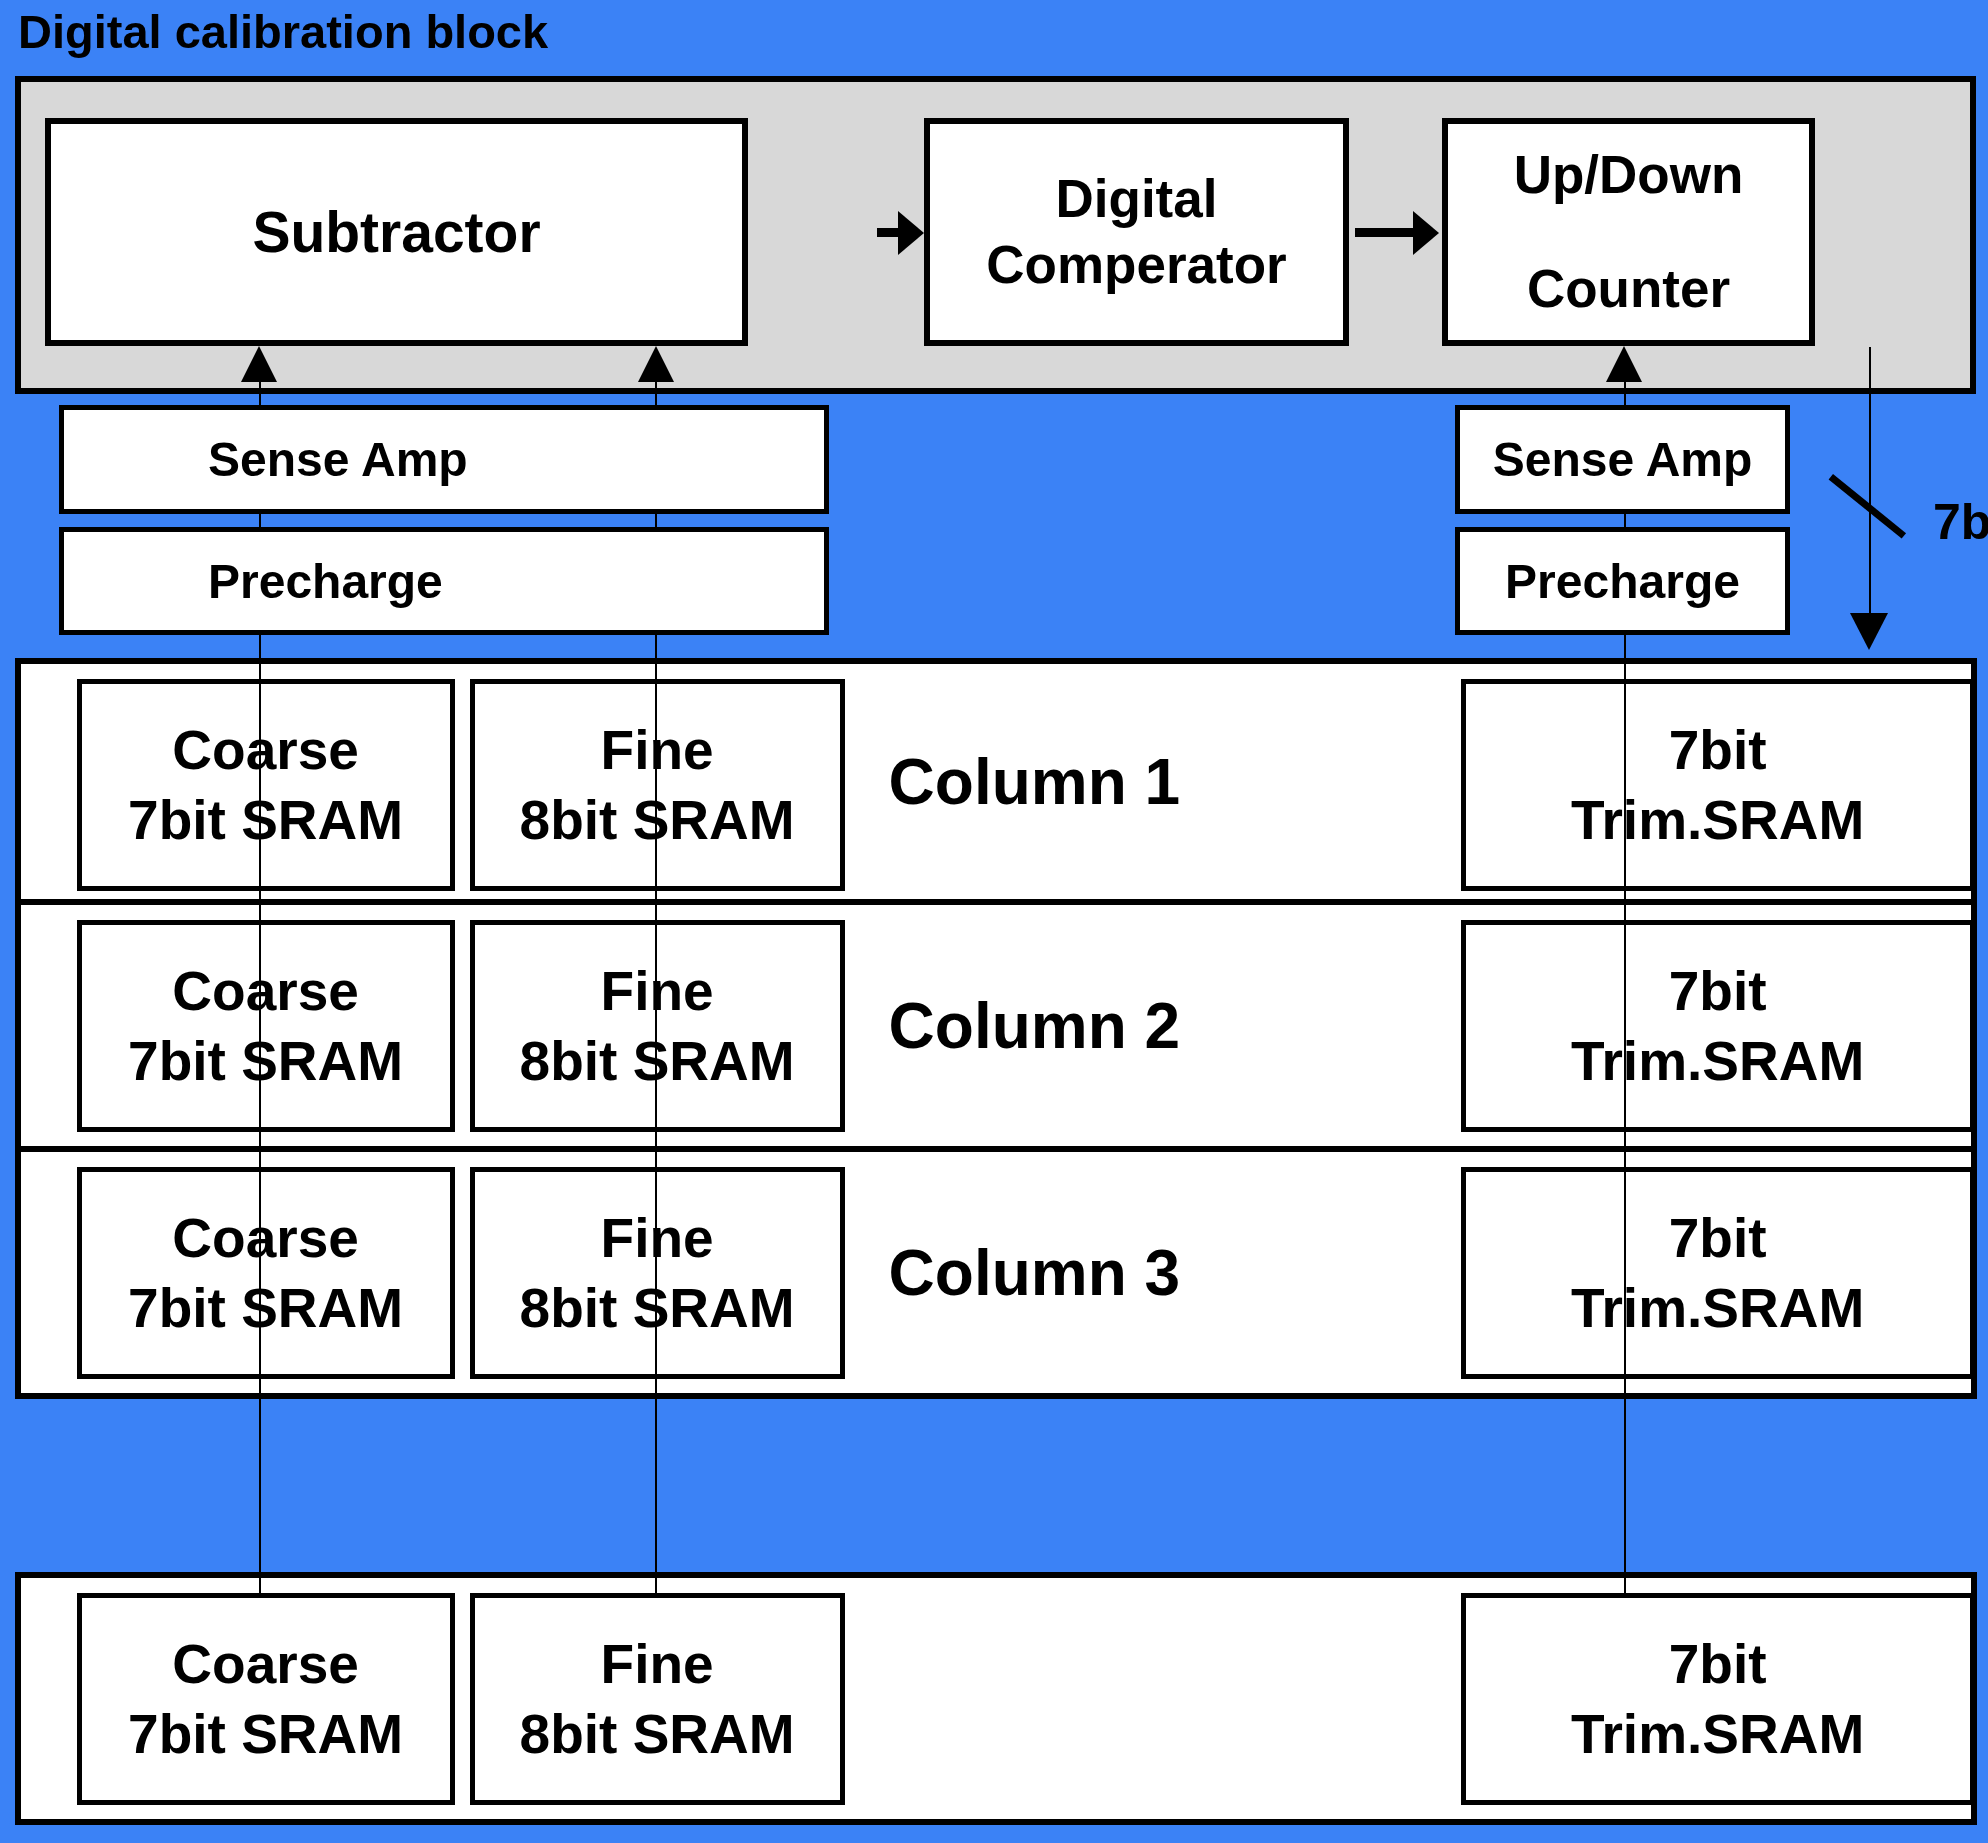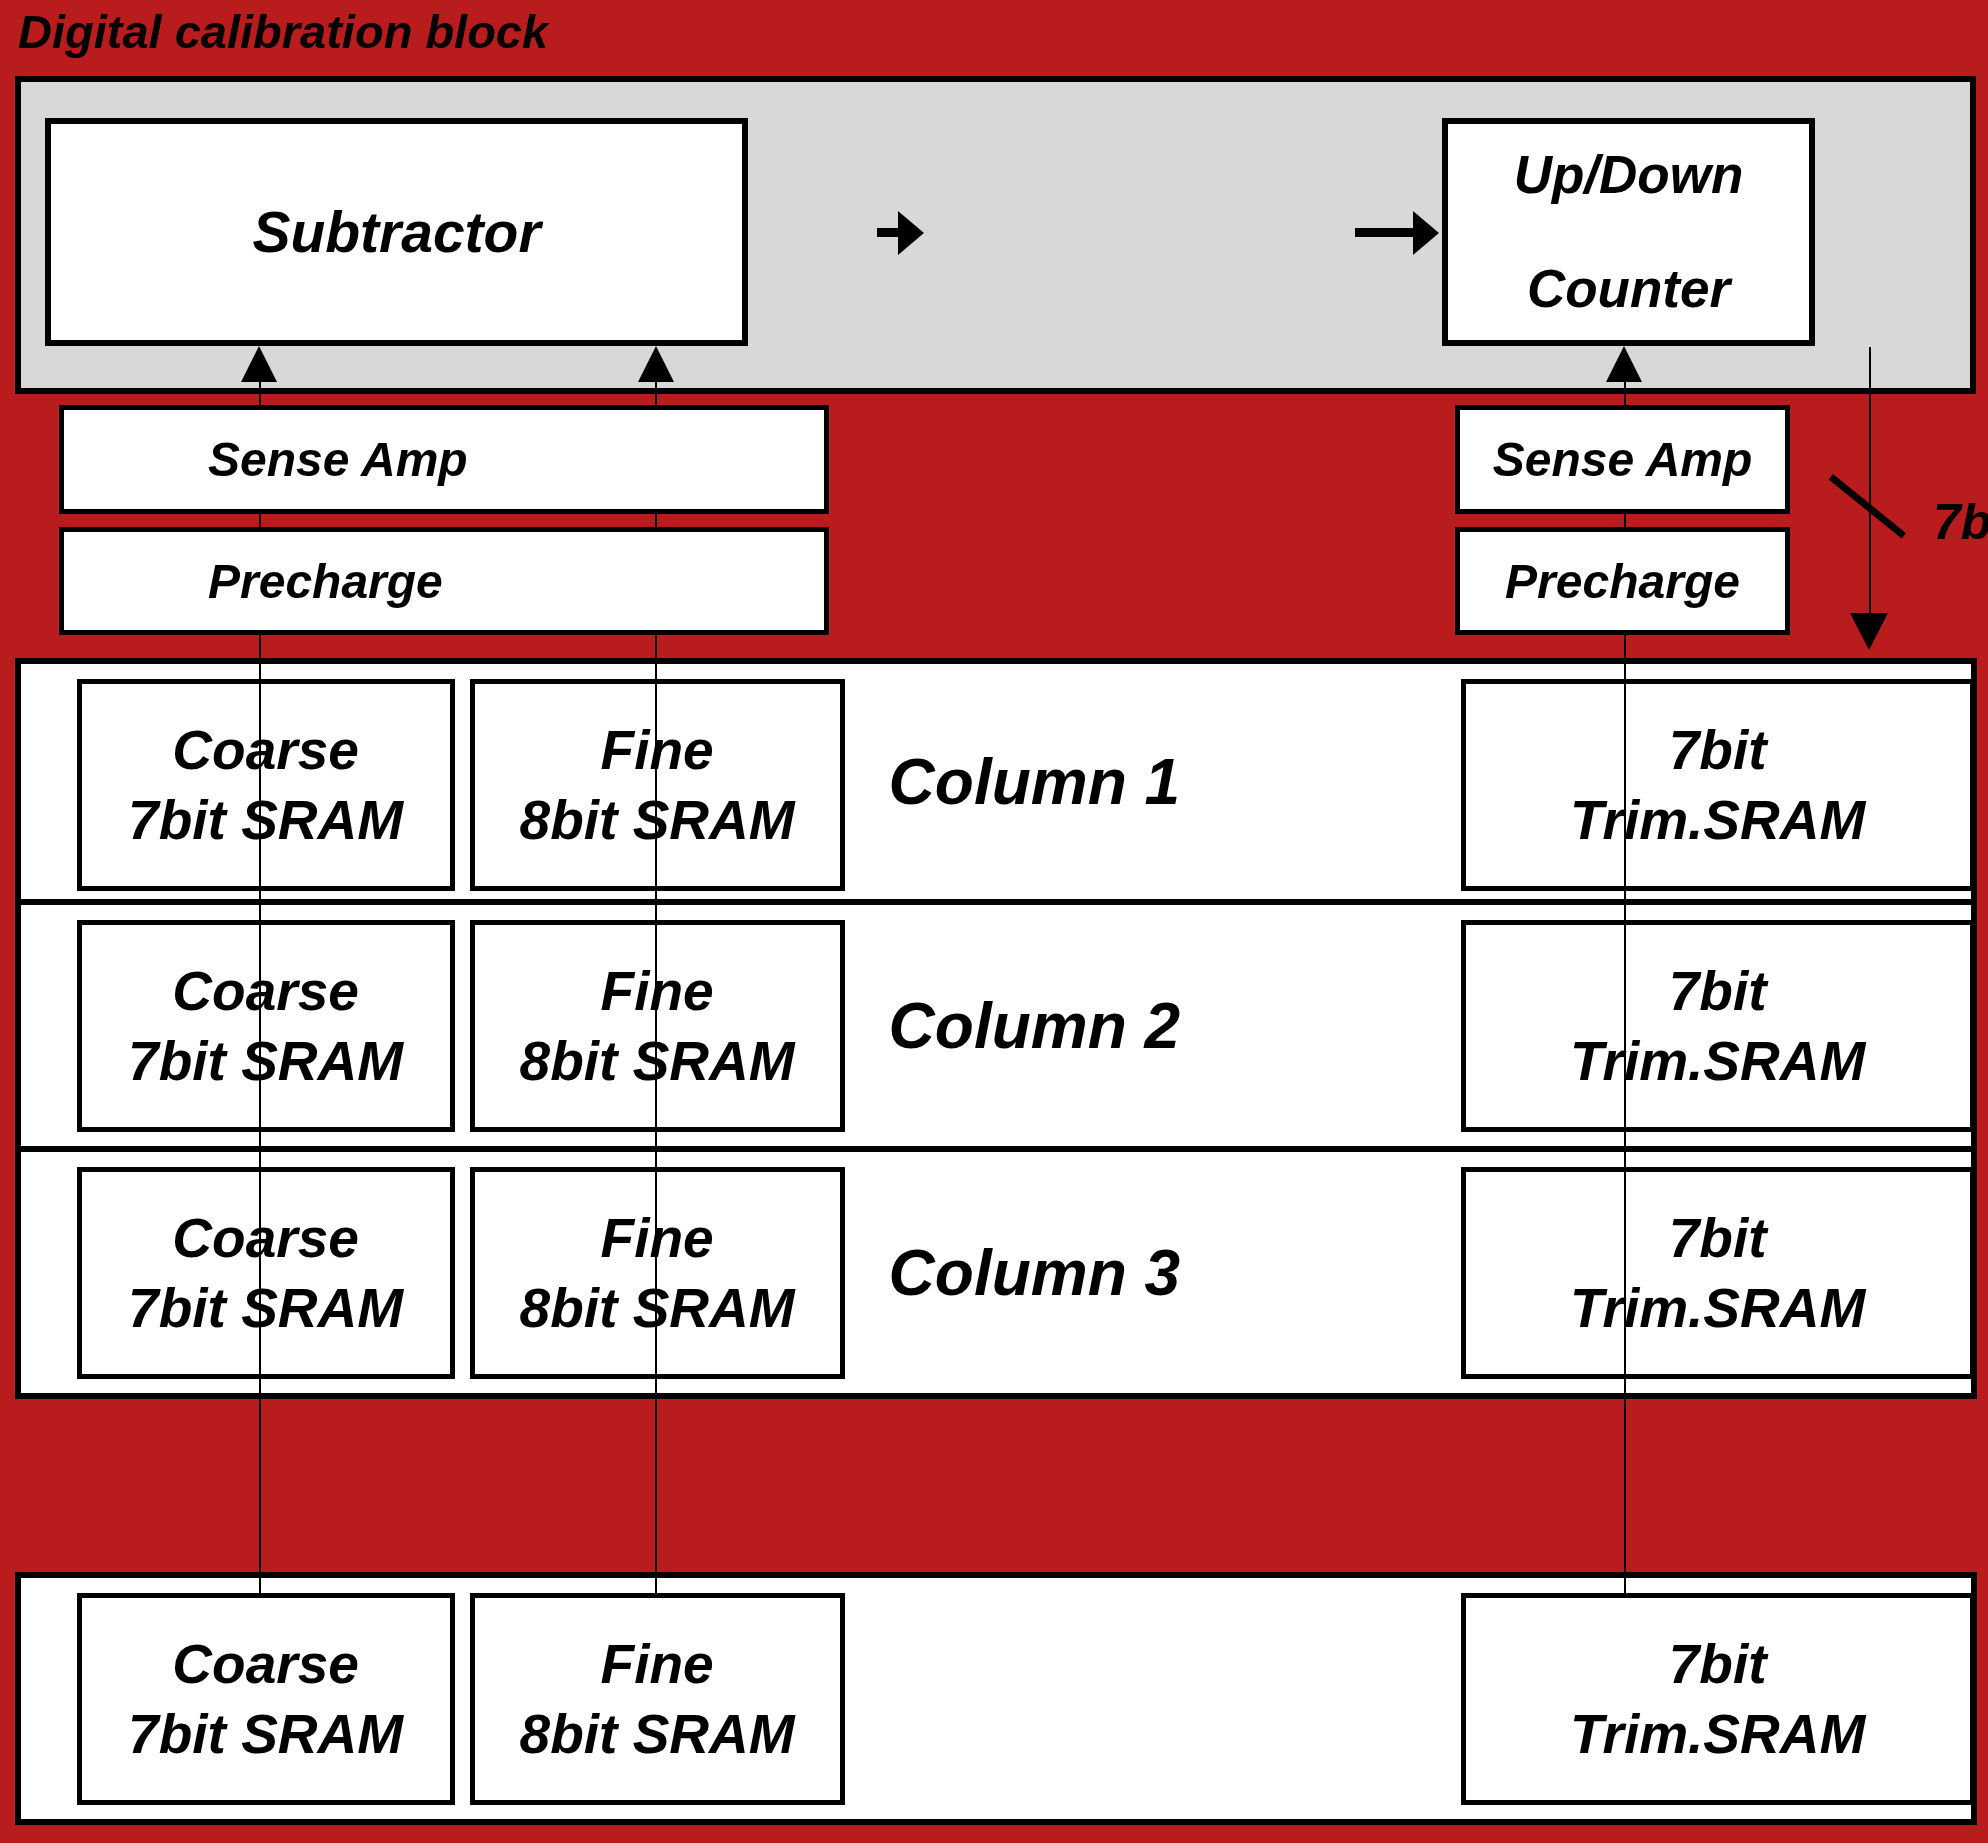--- a/index.html
+++ b/index.html
@@ -1,24 +1,23 @@
 <!DOCTYPE html>
 <html style="font-size:13px"><head>
 <meta charset="utf-8">
 <style>
   html,body{margin:0;padding:0;background:#ffffff;}
   #canvas{
     position:relative;
     width:1988px;height:1844px;
-    background:#b91c1c;
+    background:#3b82f6;
     font-family:"Liberation Sans", sans-serif;
     font-weight:700;
     color:#000;
     overflow:hidden;
-    font-style:italic;
   }
   .abs{position:absolute;box-sizing:border-box;}
   
   .page-title{
     left:18px;top:4.9px;
     font-size:47px;line-height:53px;
     letter-spacing:0px;
   }
   
   .gray-block{
@@ -137,20 +136,24 @@
   <div class="abs bus-label">7b</div>
 
   <div class="abs h-shaft shaft-a"></div>
   <div class="abs h-head head-a"></div>
   <div class="abs h-shaft shaft-b"></div>
   <div class="abs h-head head-b"></div>
 
   <div class="abs wbox subtractor">
     <div>Subtractor</div>
   </div>
+  <div class="abs wbox comparator top-box">
+    <div>Digital</div>
+    <div>Comperator</div>
+  </div>
   <div class="abs wbox counter top-box">
     <div>Up/Down</div>
     <div>Counter</div>
   </div>
 
   <div class="abs bank-box sense-left">
     <span>Sense Amp</span>
   </div>
   <div class="abs bank-box pre-left">
     <span>Precharge</span>

